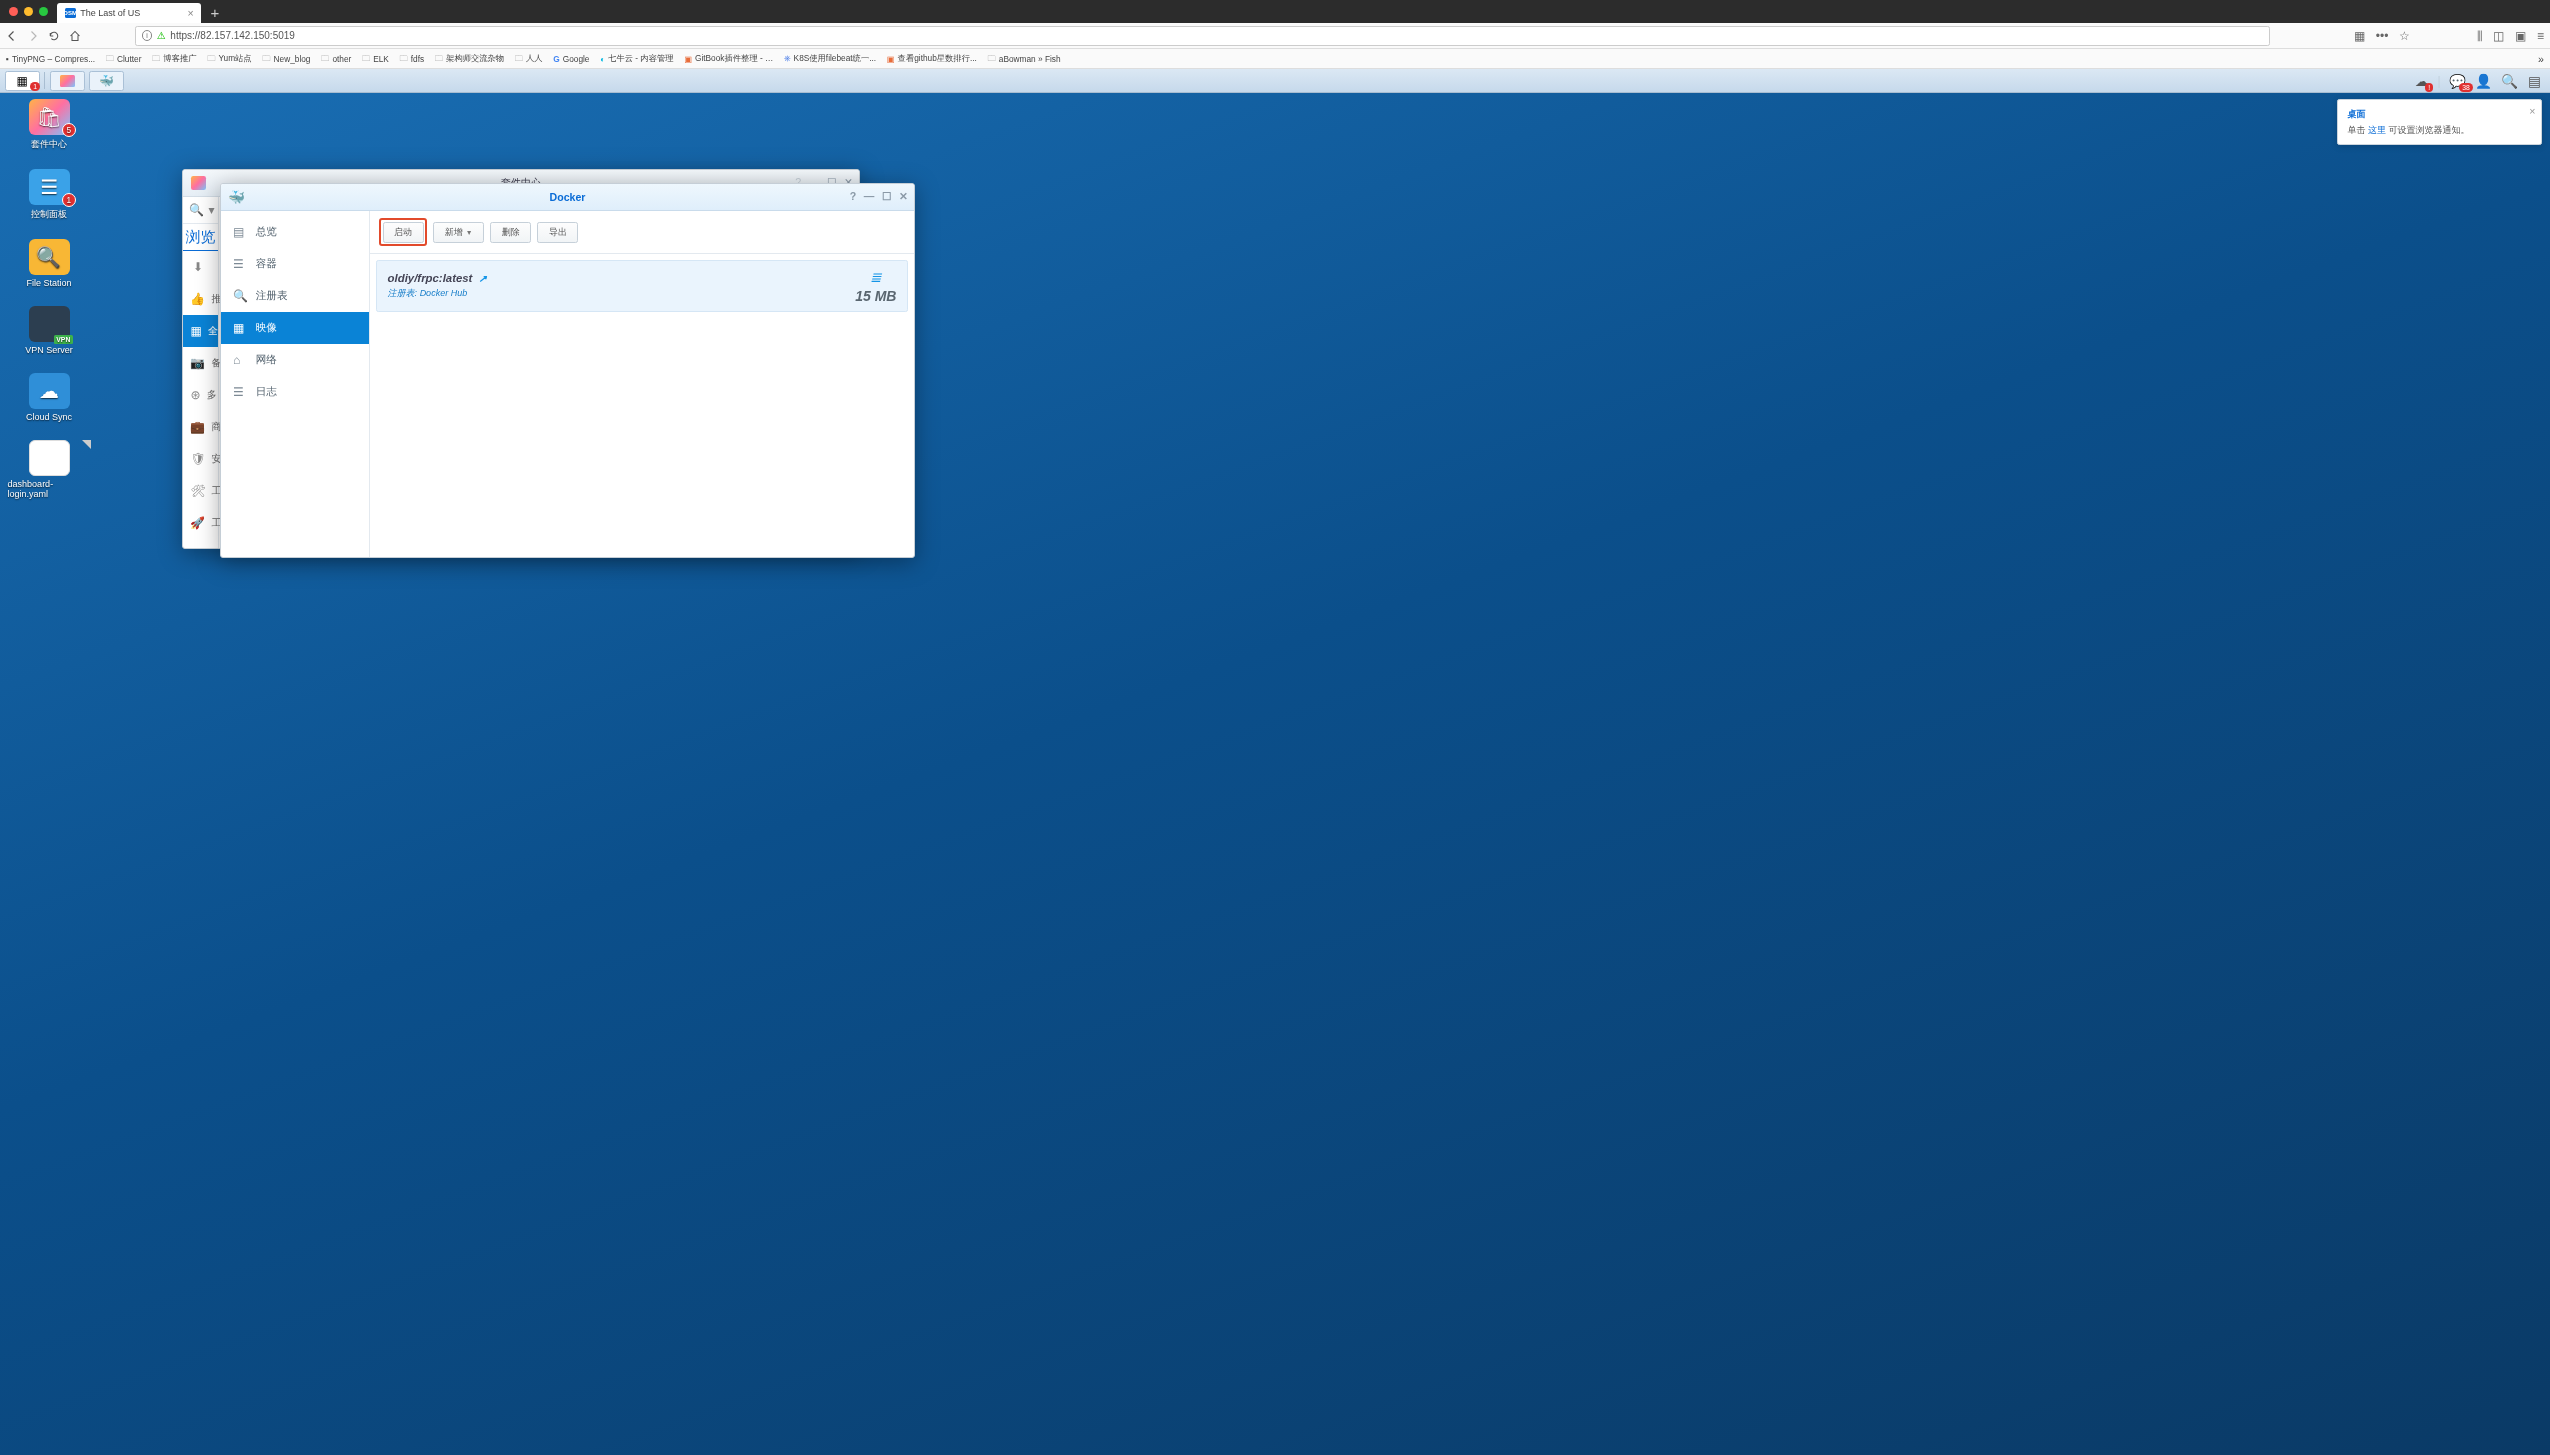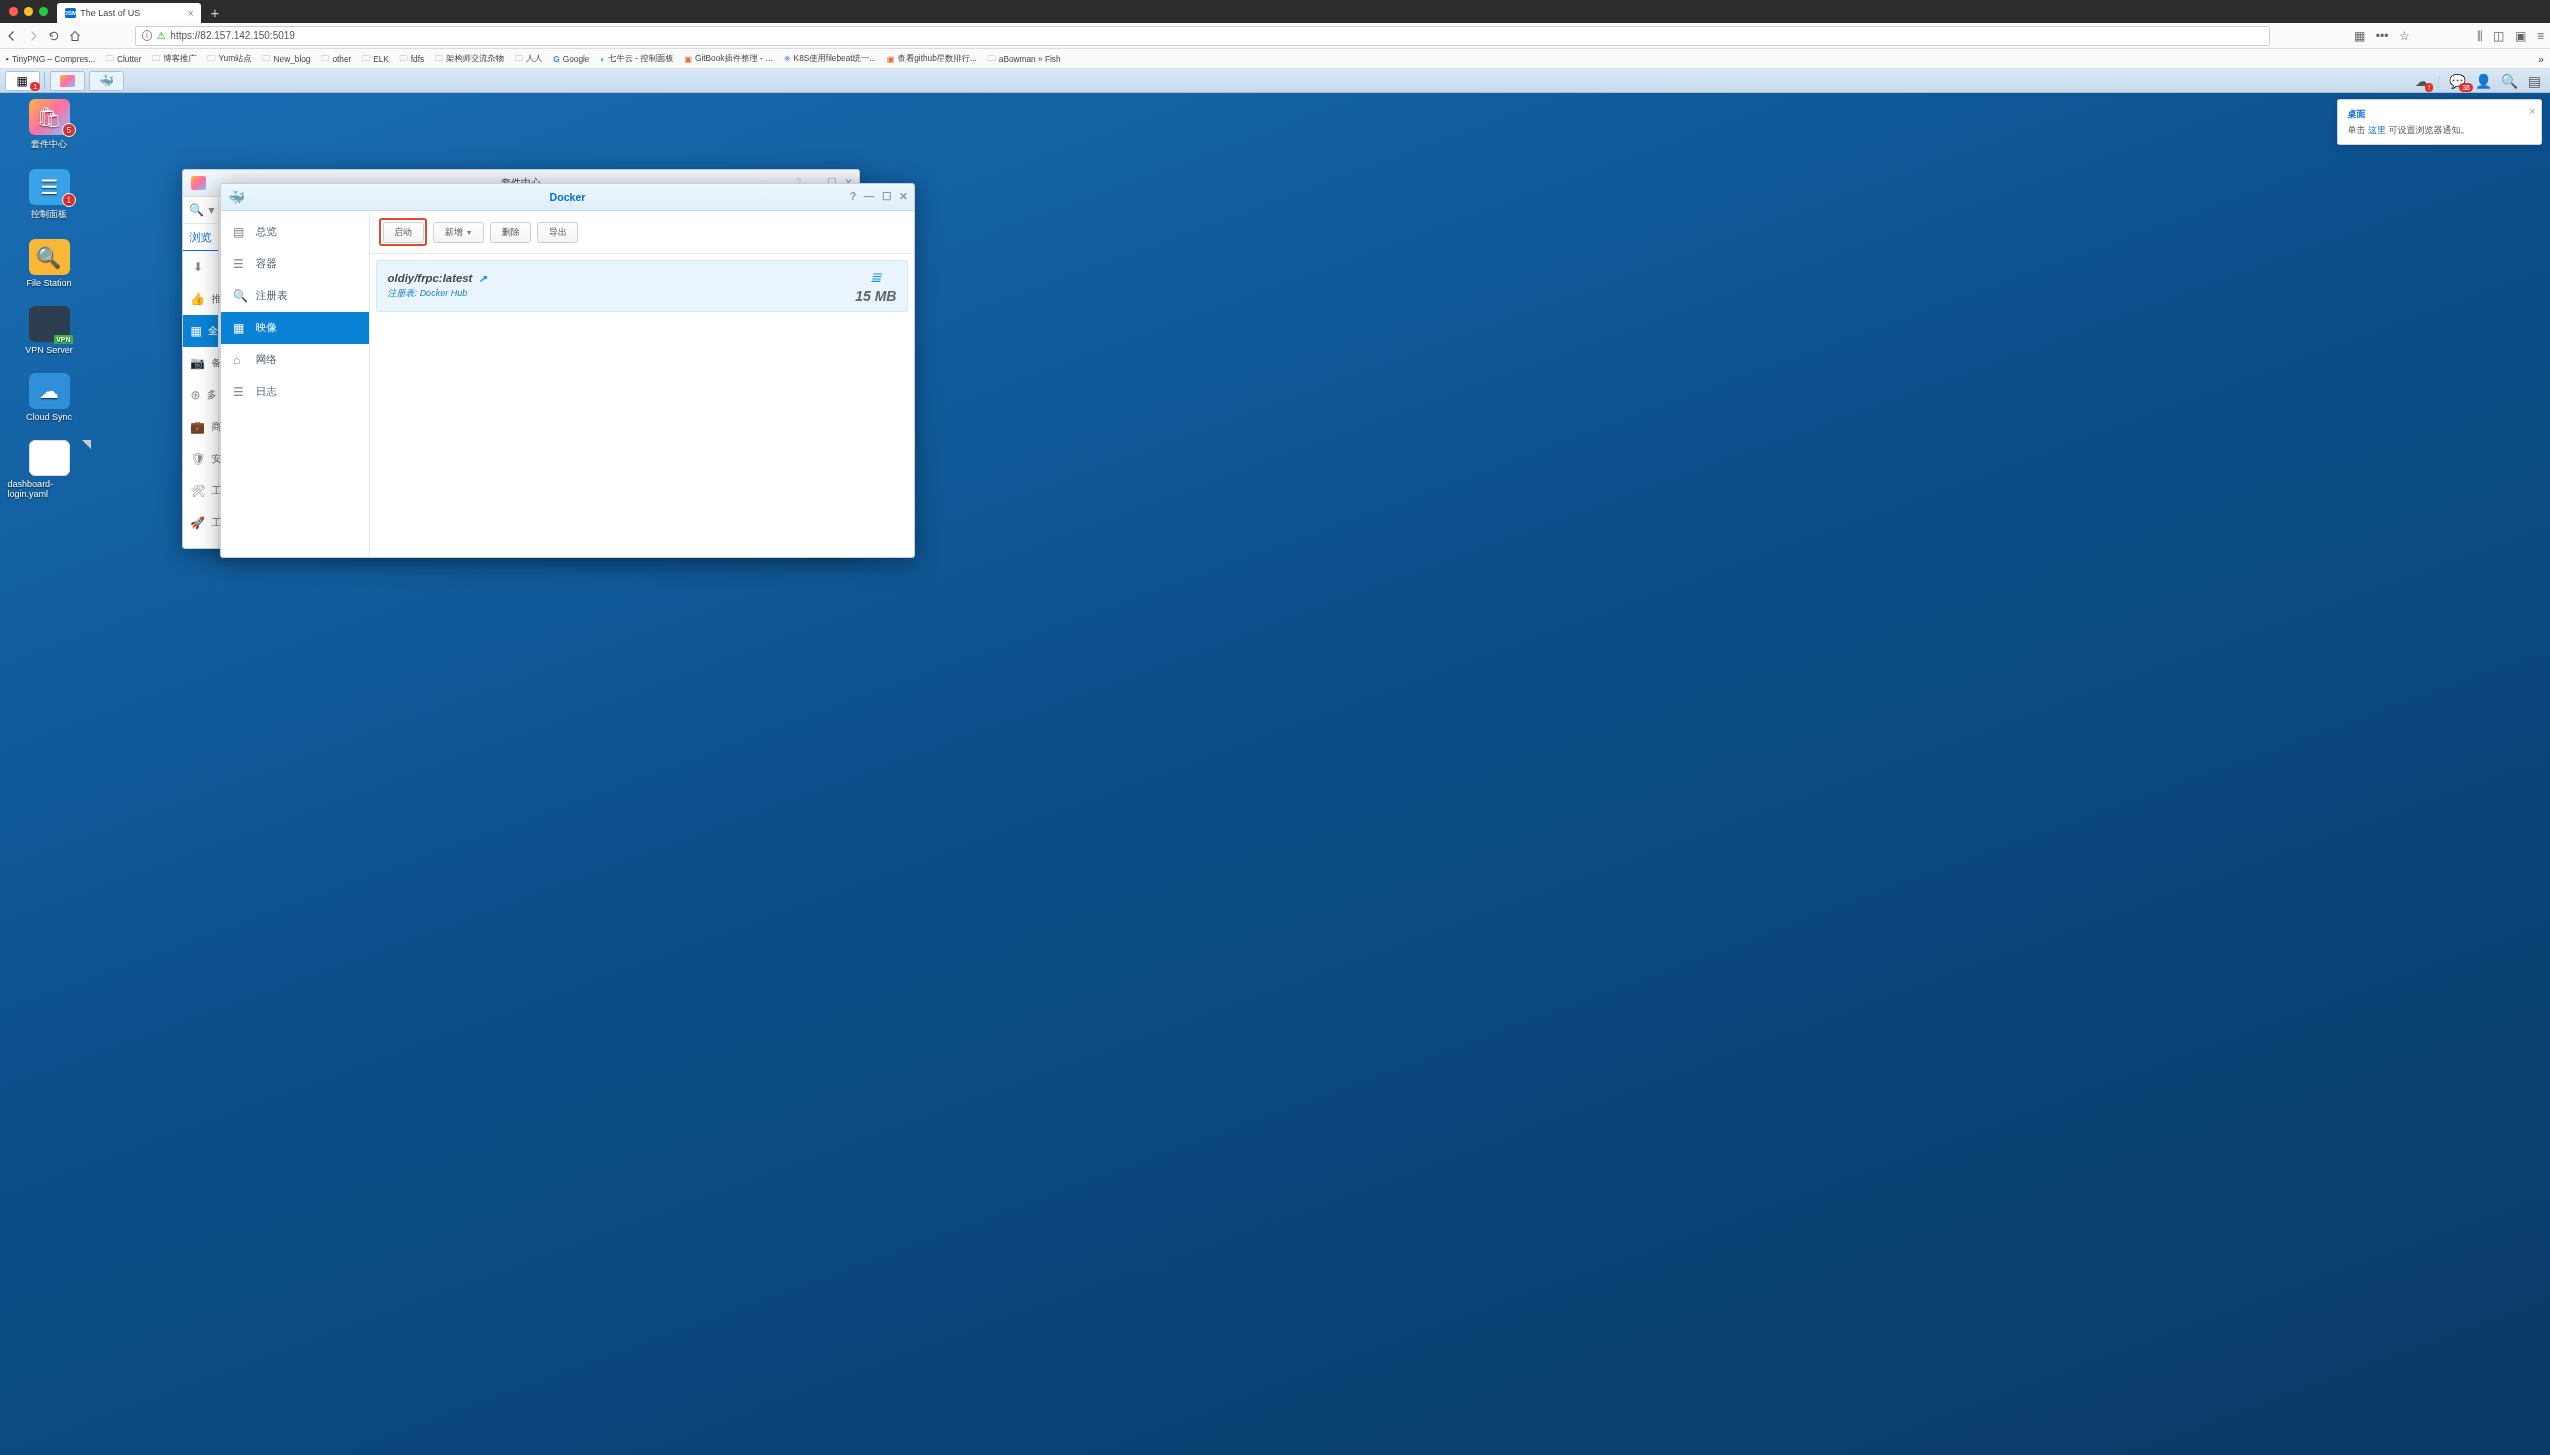--- a/index.html
+++ b/index.html
@@ -189,21 +189,21 @@
     <span class="bookmark">
         <span class="folder-icon">🗀</span>
         <span>人人</span>
       </span>
     <span class="bookmark">
         <span style="color:#4285f4;font-weight:bold">G</span>
         <span>Google</span>
       </span>
     <span class="bookmark">
         <span style="color:#02b7e0">◐</span>
-        <span>七牛云 - 控制面板</span>
+        <span>七牛云 - 内容管理</span>
       </span>
     <span class="bookmark">
         <span style="color:#e86c3a">▣</span>
         <span>GitBook插件整理 - …</span>
       </span>
     <span class="bookmark">
         <span style="color:#326ce5">⎈</span>
         <span>K8S使用filebeat统一...</span>
       </span>
     <span class="bookmark">
@@ -292,21 +292,21 @@
           <span>☐</span>
           <span>✕</span>
         </div>
       </div>
       <div class="pkg-body">
         <div class="pkg-side">
           <div class="pkg-search-row">
             <span>🔍</span>
               <span>▾</span>
           </div>
-          <div style="height:27px;display:flex;align-items:center;justify-content:center;font-size:11px;color:#0a6cd6;border-bottom:1.5px solid #0a6cd6">浏览</div>
+          <div style="height:27px;display:flex;align-items:center;justify-content:center;font-size:15px;color:#0a6cd6;border-bottom:1.5px solid #0a6cd6">浏览</div>
           <div class="pkg-cat">
               <span class="c-icon">⬇</span>
             </div>
           <div class="pkg-cat">
               <span class="c-icon">👍</span>
               <span>推</span>
             </div>
           <div class="pkg-cat selected">
               <span class="c-icon">▦</span>
               <span>全</span>

